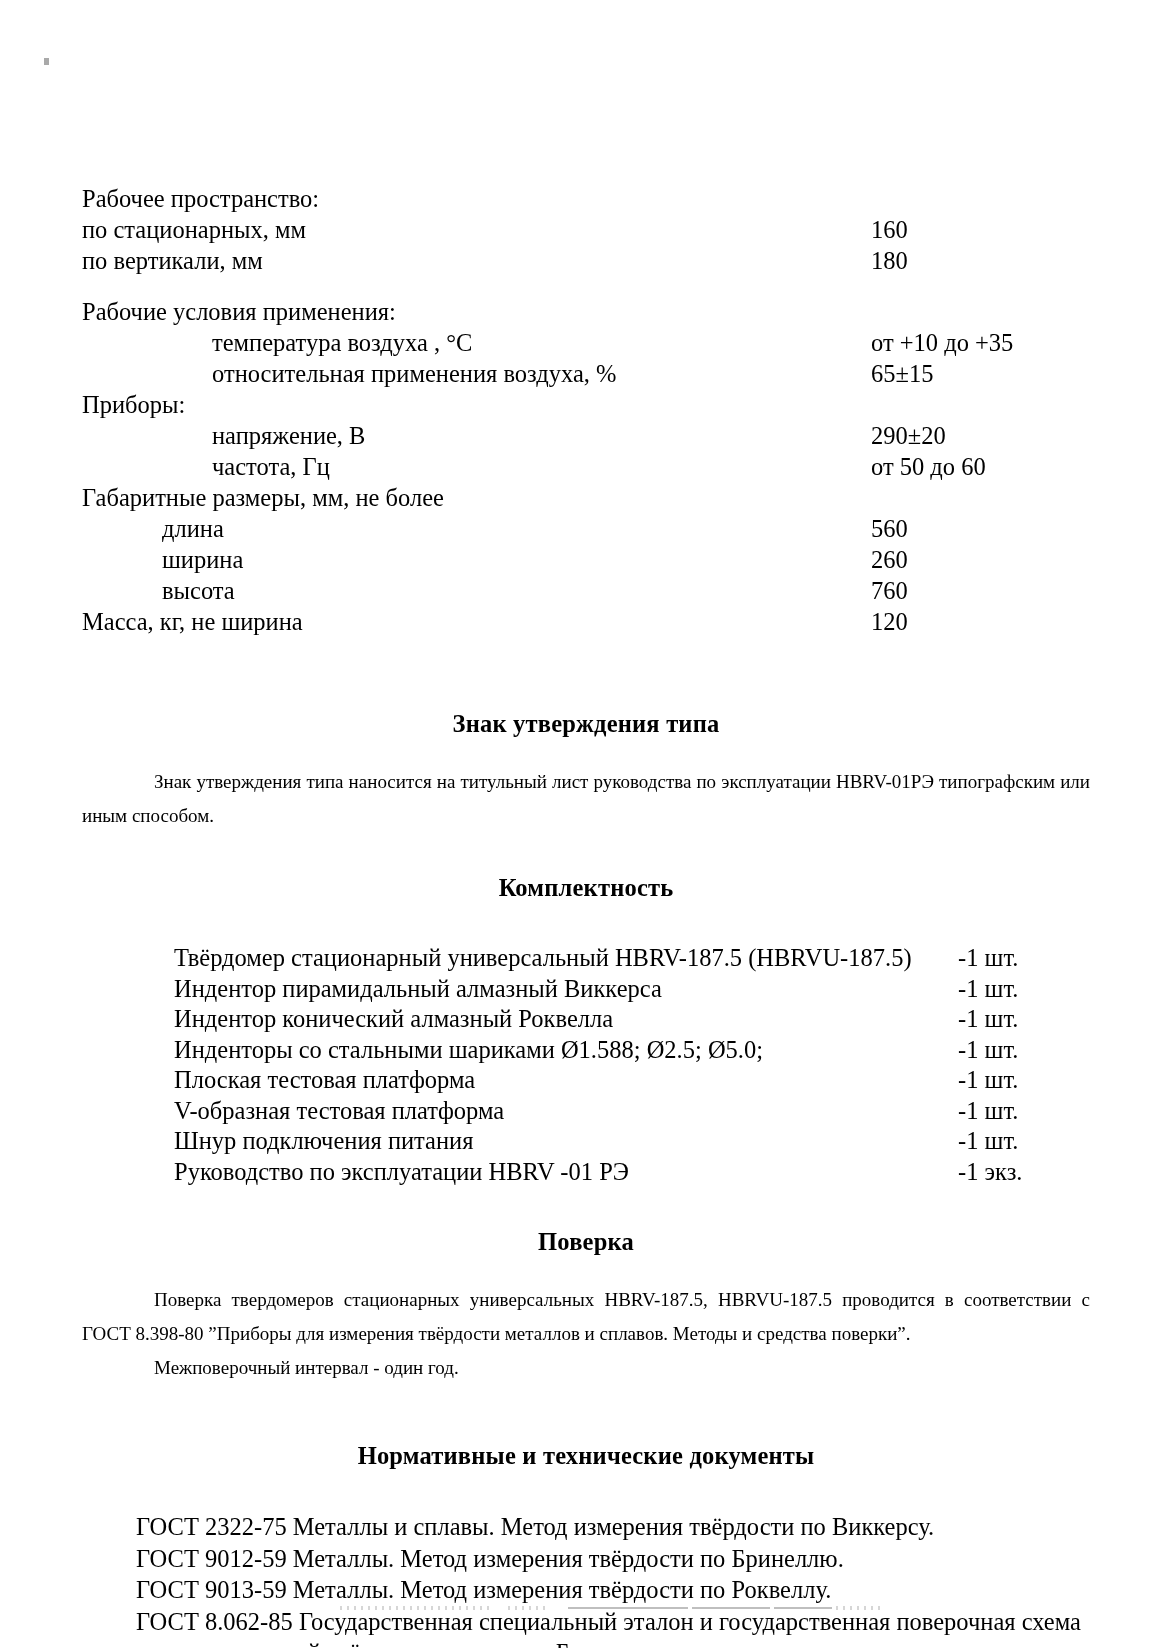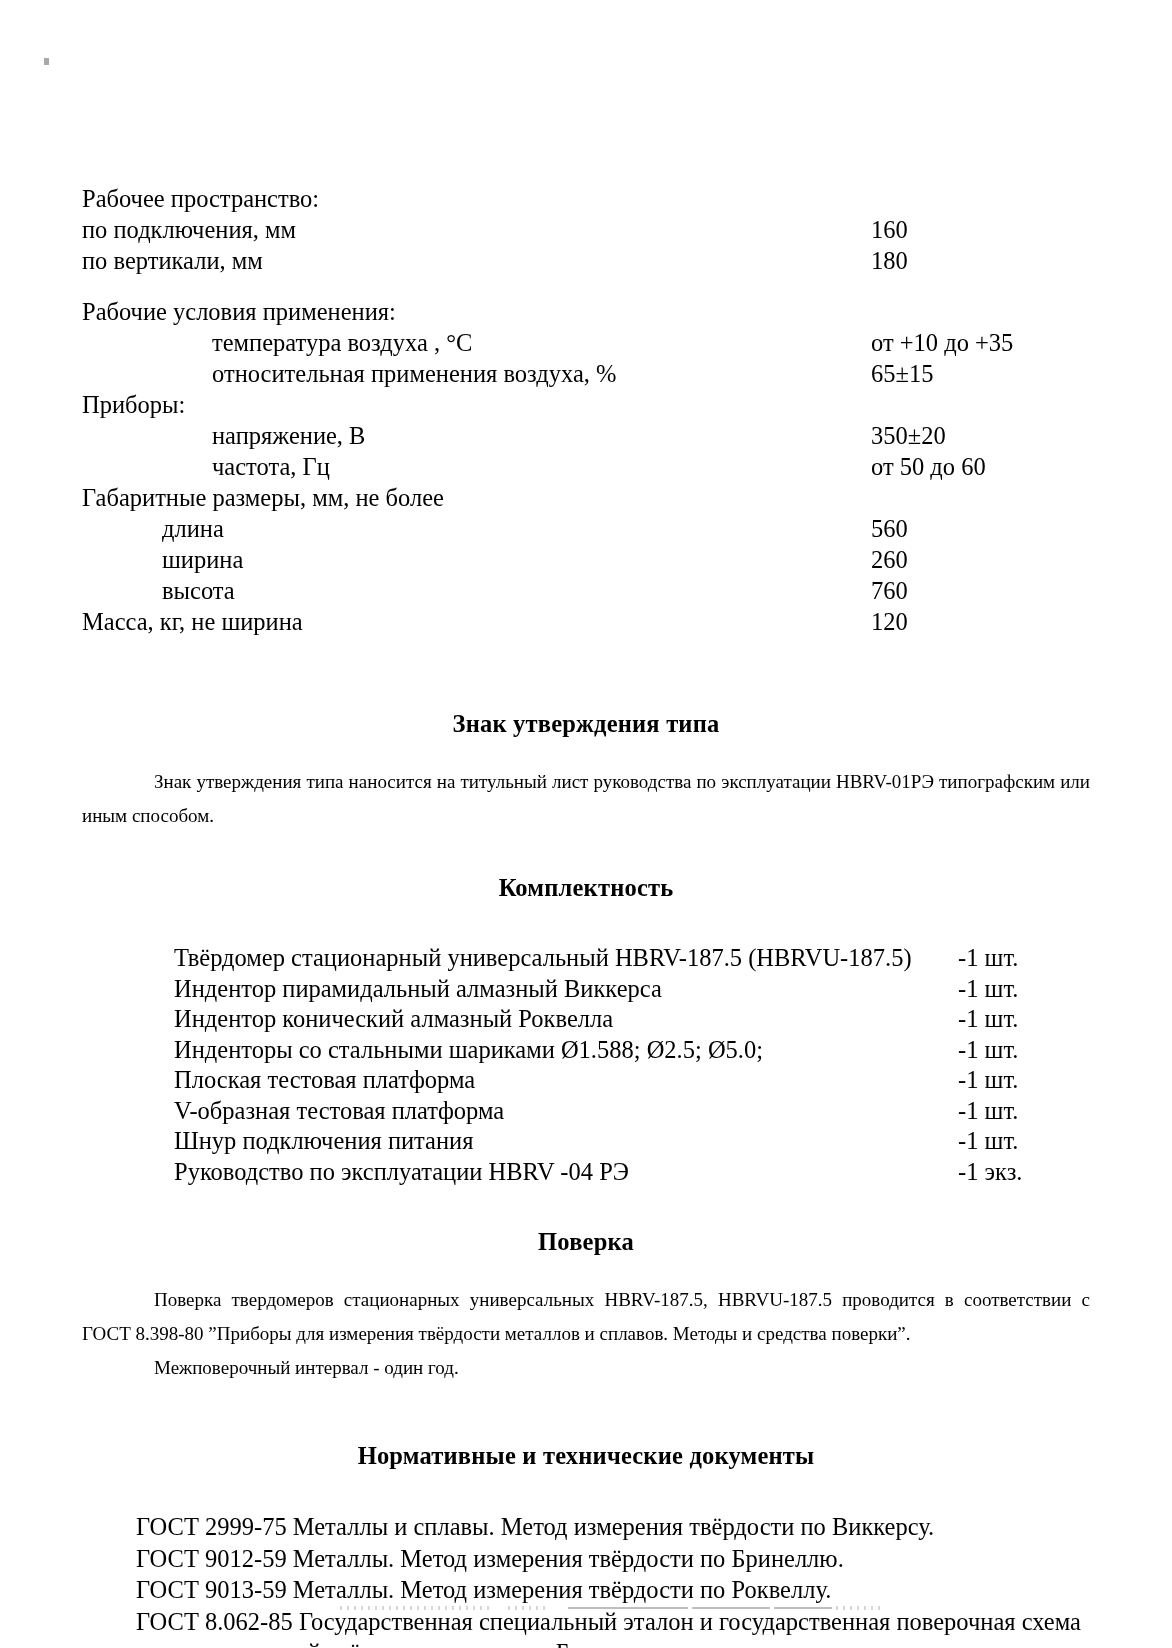--- a/index.html
+++ b/index.html
@@ -143,21 +143,21 @@
 
   <div class="content">
 
     <table class="spec">
       <tbody>
         <tr>
           <td class="label ind-0">Рабочее пространство:</td>
           <td class="value"></td>
         </tr>
         <tr>
-          <td class="label ind-0">по подключения, мм</td>
+          <td class="label ind-0">по стационарных, мм</td>
           <td class="value">160</td>
         </tr>
         <tr>
           <td class="label ind-0">по вертикали, мм</td>
           <td class="value">180</td>
         </tr>
 
         <tr class="gap-row">
             <td></td>
             <td></td>
@@ -175,21 +175,21 @@
           <td class="label ind-2">относительная применения воздуха, %</td>
           <td class="value">65±15</td>
         </tr>
 
         <tr>
           <td class="label ind-0">Приборы:</td>
           <td class="value"></td>
         </tr>
         <tr>
           <td class="label ind-2">напряжение, В</td>
-          <td class="value">350±20</td>
+          <td class="value">290±20</td>
         </tr>
         <tr>
           <td class="label ind-2">частота, Гц</td>
           <td class="value">от  50 до  60</td>
         </tr>
 
         <tr>
           <td class="label ind-0">Габаритные размеры, мм, не более</td>
           <td class="value"></td>
         </tr>
@@ -248,40 +248,40 @@
         </tr>
         <tr>
           <td class="kit-name">V-образная тестовая платформа</td>
           <td class="kit-qty">-1 шт.</td>
         </tr>
         <tr>
           <td class="kit-name">Шнур подключения питания</td>
           <td class="kit-qty">-1 шт.</td>
         </tr>
         <tr>
-          <td class="kit-name">Руководство по эксплуатации HBRV -04 РЭ</td>
+          <td class="kit-name">Руководство по эксплуатации HBRV -01 РЭ</td>
           <td class="kit-qty">-1 экз.</td>
         </tr>
       </tbody>
     </table>
 
     <div class="spacer-m"></div>
 
     <h2 class="section-heading">Поверка</h2>
     <div class="spacer-s"></div>
     <p class="para">Поверка твердомеров  стационарных  универсальных HBRV-187.5, HBRVU-187.5 проводится в соответствии с    ГОСТ 8.398-80 ”Приборы для измерения твёрдости металлов и сплавов. Методы и средства  поверки”.</p>
     <p class="para">Межповерочный интервал - один год.</p>
 
     <div class="spacer-l"></div>
 
     <h2 class="section-heading">Нормативные и технические документы</h2>
     <div class="spacer-m"></div>
 
     <ul class="gost-list">
-      <li>ГОСТ 2999-75 Металлы и сплавы. Метод измерения твёрдости  по Виккерсу.</li>
+      <li>ГОСТ 2322-75 Металлы и сплавы. Метод измерения твёрдости  по Виккерсу.</li>
       <li>ГОСТ 9012-59 Металлы. Метод измерения твёрдости по Бринеллю.</li>
       <li>ГОСТ 9013-59 Металлы. Метод измерения твёрдости по Роквеллу.</li>
       <li class="wrap">ГОСТ  8.062-85  Государственная специальный эталон и государственная поверочная схема для средств измерений твёрдости по шкалам Бринелля.</li>
     </ul>
 
   </div>
 
   <div class="artifact">
     <div class="dots" style="left:0; width:150px;"></div>
     <div class="dots" style="left:168px; width:40px;"></div>

